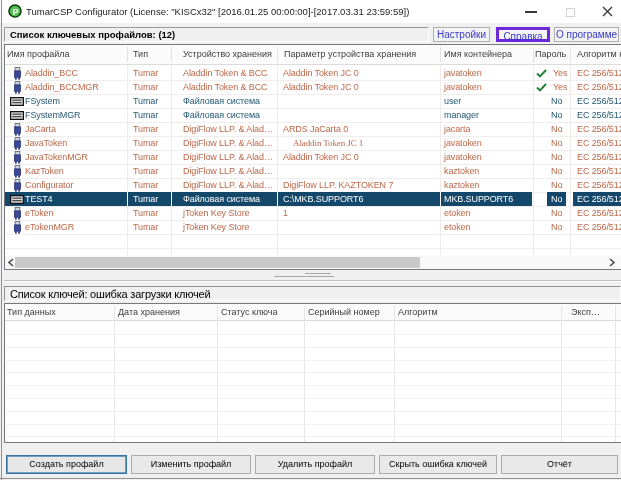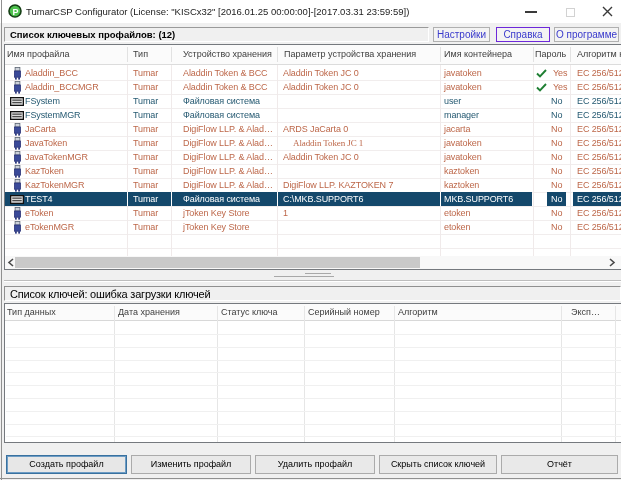--- a/index.html
+++ b/index.html
@@ -25,21 +25,21 @@
 
 <div class="abs" style="left:525px;top:11px;width:12px;height:2px;background:#3a3a3a;"></div>
 <div class="abs" style="left:566px;top:8px;width:9px;height:9px;border:1px solid #d2d2d2;"></div>
 <svg class="abs" style="left:602px;top:6px;" width="11" height="11" viewBox="0 0 11 11">
  <path d="M1 1 L10 10 M10 1 L1 10" stroke="#3a3a3a" stroke-width="1.4"></path>
 </svg>
 
 <div class="abs" style="left:4px;top:27px;width:425px;height:15px;background:#f0f0f0;border:1px solid #9a9a9a;border-bottom-color:#ffffff;border-right-color:#ffffff;"></div>
 <div class="abs" style="left:10px;top:29px;font-size:9.5px;font-weight:bold;color:#000;white-space:nowrap;">Список ключевых профайлов: (12)</div>
 <div class="abs" style="left:433px;top:27px;width:57px;height:15px;background:#f3f3f3;border:1px solid #b0b0b0;color:#3a3acc;font-size:10px;text-align:center;line-height:14px;">Настройки</div>
-<div class="abs" style="left:496px;top:27px;width:54px;height:15px;background:#f3f3f3;border:1px solid #6d28d9;color:#3a3acc;font-size:10px;text-align:center;line-height:14px;">Справка</div>
+<div class="abs" style="left:496px;top:27px;width:54px;height:15px;background:#f3f3f3;border:3px solid #6d28d9;color:#3a3acc;font-size:10px;text-align:center;line-height:14px;">Справка</div>
 <div class="abs" style="left:554px;top:27px;width:65px;height:15px;background:#f3f3f3;border:1px solid #b0b0b0;color:#3a3acc;font-size:10px;text-align:center;line-height:14px;">О программе</div>
 
 <div class="abs" style="left:4px;top:44px;width:617px;height:226px;background:#ffffff;border:1px solid #75797e;border-right:none;overflow:hidden;" id="t1">
 
  <div class="abs" style="left:0;top:0;width:617px;height:20px;background:#fbfbfb;border-bottom:1px solid #dcdcdc;"></div>
  <div class="abs hdrtxt" style="left:2px;top:4px;">Имя профайла</div>
  <div class="abs hdrtxt" style="left:128px;top:4px;">Тип</div>
  <div class="abs hdrtxt" style="left:178px;top:4px;">Устройство хранения</div>
  <div class="abs hdrtxt" style="left:279px;top:4px;">Параметр устройства хранения</div>
  <div class="abs hdrtxt" style="left:439px;top:4px;">Имя контейнера</div>
@@ -217,21 +217,21 @@
       </div>
     </div>
     <div class="abs orange" style="left:5px;top:178px;width:616px;height:14px;font-size:9px;letter-spacing:-0.1px;line-height:14px;">
       <div class="abs" style="left:0;top:0;width:616px;height:14px;">
         <svg width="7" height="13" viewBox="0 0 7 13" style="position:absolute;left:9px;top:0.5px;">
           <rect x="1.1" y="0.4" width="4.8" height="3.6" fill="#ccd1da" stroke="#5a6472" stroke-width="0.8"></rect>
           <rect x="0.5" y="4" width="6" height="6.2" fill="#3a4a99" stroke="#2a3277" stroke-width="0.8"></rect>
           <rect x="1" y="10.2" width="1.8" height="2.4" fill="#2e3a80"></rect>
           <rect x="4.2" y="10.2" width="1.8" height="2.4" fill="#2e3a80"></rect>
         </svg>
-        <span class="abs" style="left:20px;">KazTokenMGR</span>
+        <span class="abs" style="left:20px;">Configurator</span>
         <span class="abs" style="left:128px;">Tumar</span>
         <span class="abs" style="left:178px;">DigiFlow LLP. &amp; Alad…</span>
         <span class="abs" style="left:278px;">DigiFlow LLP. KAZTOKEN 7</span>
         <span class="abs" style="left:439px;">kaztoken</span>
         <span class="abs" style="left:546px;">No</span>
         <span class="abs" style="left:572px;">EC 256/512 (</span>
       </div>
     </div>
     <div class="abs " style="left:5px;top:192px;width:616px;height:14px;font-size:9px;letter-spacing:-0.1px;line-height:14px;color:#ffffff;">
       <div class="abs" style="left:0;top:0;width:527px;height:14px;background:#14486b;"></div>
@@ -333,14 +333,14 @@
       <div class="abs" style="left:1px;top:94.0px;width:616px;height:1px;background:#f0f0f0;"></div>
       <div class="abs" style="left:1px;top:106.8px;width:616px;height:1px;background:#f0f0f0;"></div>
       <div class="abs" style="left:1px;top:119.6px;width:616px;height:1px;background:#f0f0f0;"></div>
       <div class="abs" style="left:1px;top:132.4px;width:616px;height:1px;background:#f0f0f0;"></div>
     </div>
 </div>
 
 <div class="abs" style="left:6px;top:455px;width:121px;height:19px;background:#e7e7e7;border:1px solid #39719f;box-shadow:inset 0 0 0 1px #6d9cc4;color:#000;font-size:9px;text-align:center;line-height:17px;">Создать профайл</div>
 <div class="abs" style="left:131px;top:455px;width:120px;height:19px;background:#e9e9e9;border:1px solid #ababab;color:#000;font-size:9px;text-align:center;line-height:17px;">Изменить профайл</div>
 <div class="abs" style="left:255px;top:455px;width:120px;height:19px;background:#e9e9e9;border:1px solid #ababab;color:#000;font-size:9px;text-align:center;line-height:17px;">Удалить профайл</div>
-<div class="abs" style="left:379px;top:455px;width:118px;height:19px;background:#e9e9e9;border:1px solid #ababab;color:#000;font-size:9px;text-align:center;line-height:17px;">Скрыть список ключей</div>
+<div class="abs" style="left:379px;top:455px;width:118px;height:19px;background:#e9e9e9;border:1px solid #ababab;color:#000;font-size:9px;text-align:center;line-height:17px;">Скрыть ошибка ключей</div>
 <div class="abs" style="left:501px;top:455px;width:117px;height:19px;background:#e9e9e9;border:1px solid #ababab;color:#000;font-size:9px;text-align:center;line-height:17px;">Отчёт</div>
 
 </body></html>

